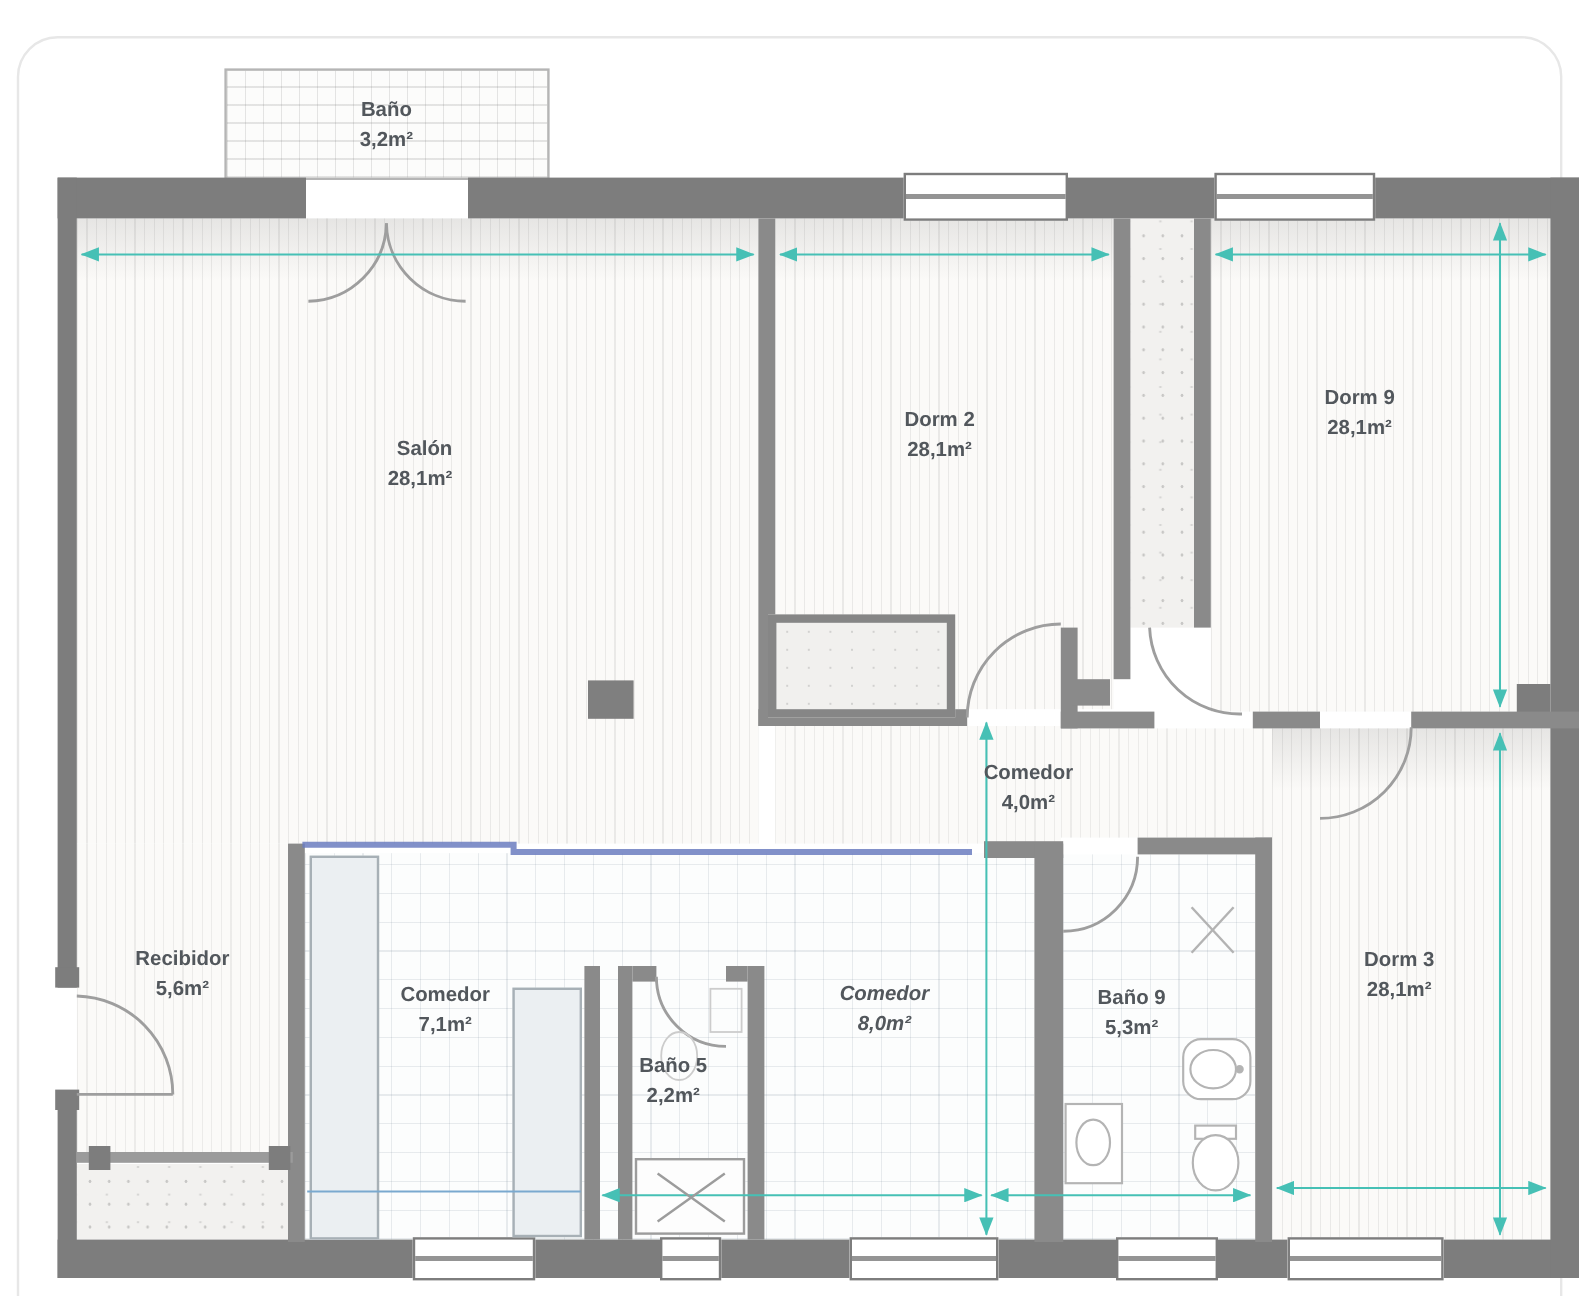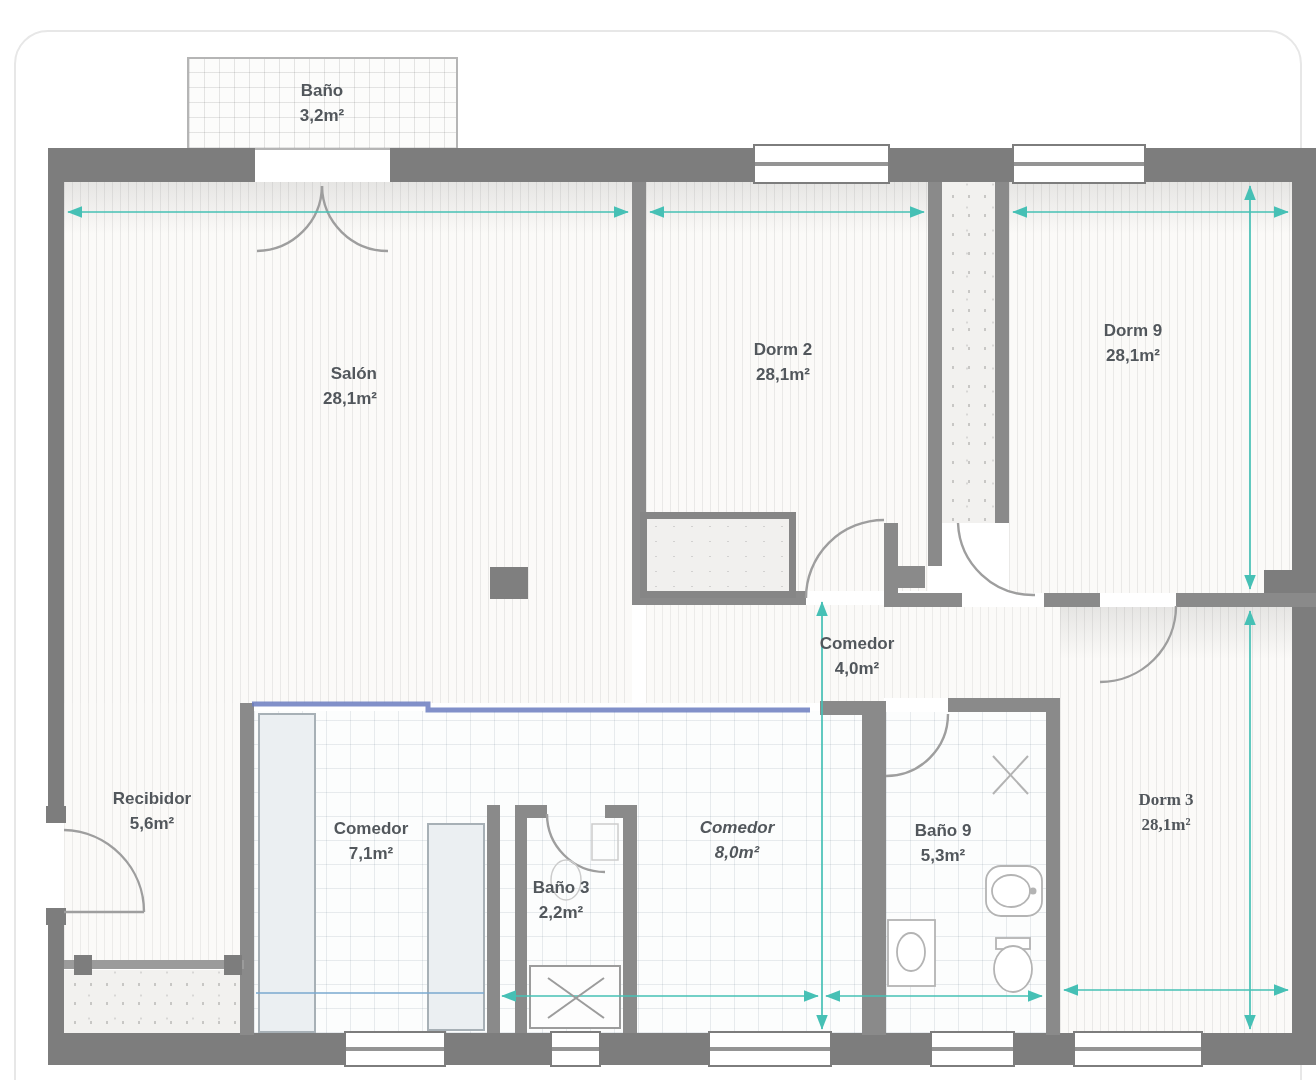--- a/index.html
+++ b/index.html
@@ -200,28 +200,28 @@
   </div>
   <div class="lbl" style="left:152px;top:812px;">
     <div>Recibidor</div>
     <div>5,6m²</div>
   </div>
   <div class="lbl" style="left:371px;top:842px;">
     <div>Comedor</div>
     <div>7,1m²</div>
   </div>
   <div class="lbl" style="left:561px;top:901px;">
-    <div>Baño 3</div>
+    <div>Baño 5</div>
     <div>2,2m²</div>
   </div>
   <div class="lbl" style="left:737px;top:841px;font-style:italic;">
     <div>Comedor</div>
     <div>8,0m²</div>
   </div>
   <div class="lbl" style="left:943px;top:844px;">
     <div>Baño 9</div>
     <div>5,3m²</div>
   </div>
-  <div class="lbl" style="left:1166px;top:813px;font-family:Liberation Serif, serif;">
+  <div class="lbl" style="left:1166px;top:813px;">
     <div>Dorm 3</div>
     <div>28,1m²</div>
   </div>
 </div>
 
 </body></html>

